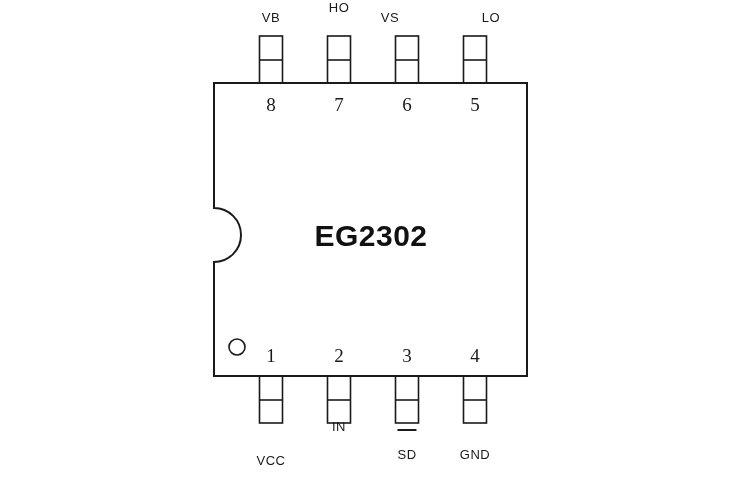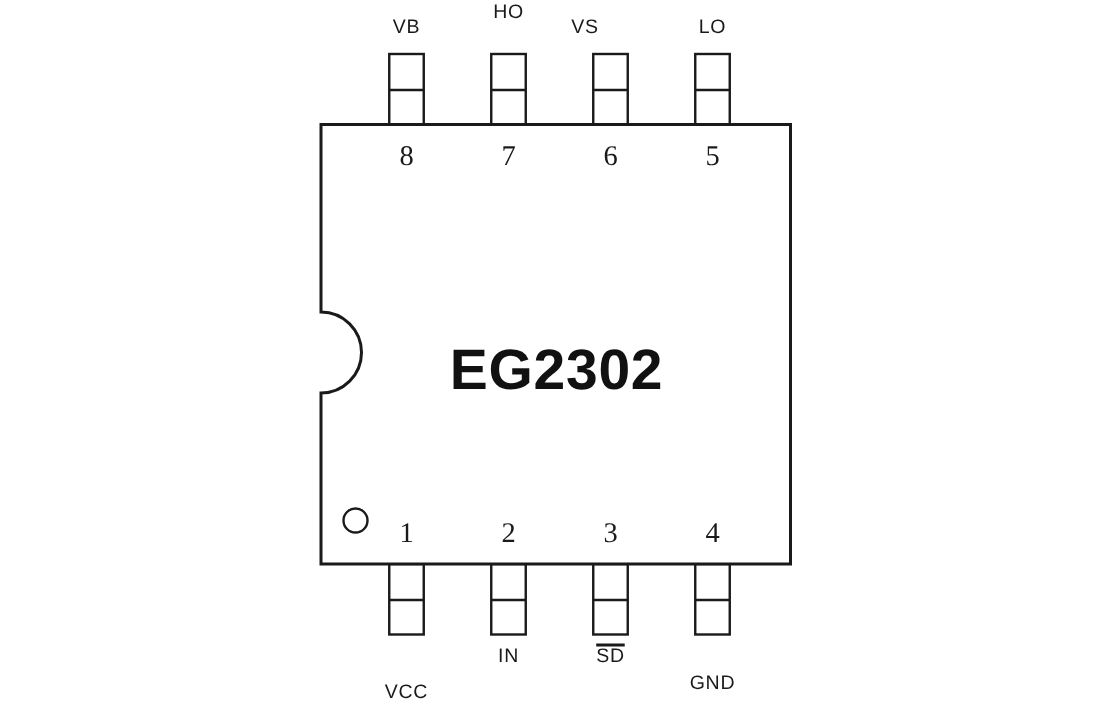--- a/index.html
+++ b/index.html
@@ -44,43 +44,42 @@
   }
   .pin-number {
     font-family: "Liberation Serif", "DejaVu Serif", serif;
     font-size: 19px;
     transform: translateX(-50%);
     text-align: center;
   }
   .overline {
     position: relative;
     display: inline-block;
-    padding-top: 0;
+    padding-top: 18px;
   }
   .overline::before {
     content: "";
     position: absolute;
     left: 0;
     right: 0;
     top: -1px;
     height: 1.6px;
     background: #1a1a1a;
   }
   #chip-part-number {
     position: absolute;
     left: 371px;
     top: 236px;
     transform: translate(-50%, -50%);
     font-family: "Liberation Sans", "DejaVu Sans", sans-serif;
-    font-size: 38px;
+    font-size: 30px;
     font-weight: bold;
     letter-spacing: 0.5px;
     color: #111111;
     white-space: nowrap;
-    margin-top: 12px;
   }
 </style>
 </head>
 <body>
 
 <div id="diagram-stage">
 
   <svg id="svg-layer" viewBox="0 0 742 480" xmlns="http://www.w3.org/2000/svg">
     <g id="leads-top">
         <rect x="259.5" y="36" width="23" height="47" fill="#ffffff" stroke="#1a1a1a" stroke-width="1.6"></rect>
@@ -108,25 +107,25 @@
 
   <div id="chip-part-number">EG2302</div>
 
   <div id="text-layer">
       <div class="lbl pin-label" style="left: 271px; top: 11px;">VB</div>
       <div class="lbl pin-number" style="left: 271px; top: 95px;">8</div>
       <div class="lbl pin-label" style="left: 339px; top: 1px;">HO</div>
       <div class="lbl pin-number" style="left: 339px; top: 95px;">7</div>
       <div class="lbl pin-label" style="left: 390px; top: 11px;">VS</div>
       <div class="lbl pin-number" style="left: 407px; top: 95px;">6</div>
-      <div class="lbl pin-label" style="left: 475px; top: 11px;">LO</div>
+      <div class="lbl pin-label" style="left: 491px; top: 11px;">LO</div>
       <div class="lbl pin-number" style="left: 475px; top: 95px;">5</div>
       <div class="lbl pin-label" style="left: 271px; top: 454px;">VCC</div>
       <div class="lbl pin-number" style="left: 271px; top: 346px;">1</div>
-      <div class="lbl pin-label" style="left: 339px; top: 430px; text-align: right;">IN</div>
+      <div class="lbl pin-label" style="left: 339px; top: 420px; text-align: right;">IN</div>
       <div class="lbl pin-number" style="left: 339px; top: 346px;">2</div>
       <div class="lbl pin-label" style="left: 407px; top: 430px;"><span class="overline">SD</span></div>
       <div class="lbl pin-number" style="left: 407px; top: 346px;">3</div>
       <div class="lbl pin-label" style="left: 475px; top: 448px;">GND</div>
       <div class="lbl pin-number" style="left: 475px; top: 346px;">4</div>
     </div>
 
 </div>
 
 </body></html>

